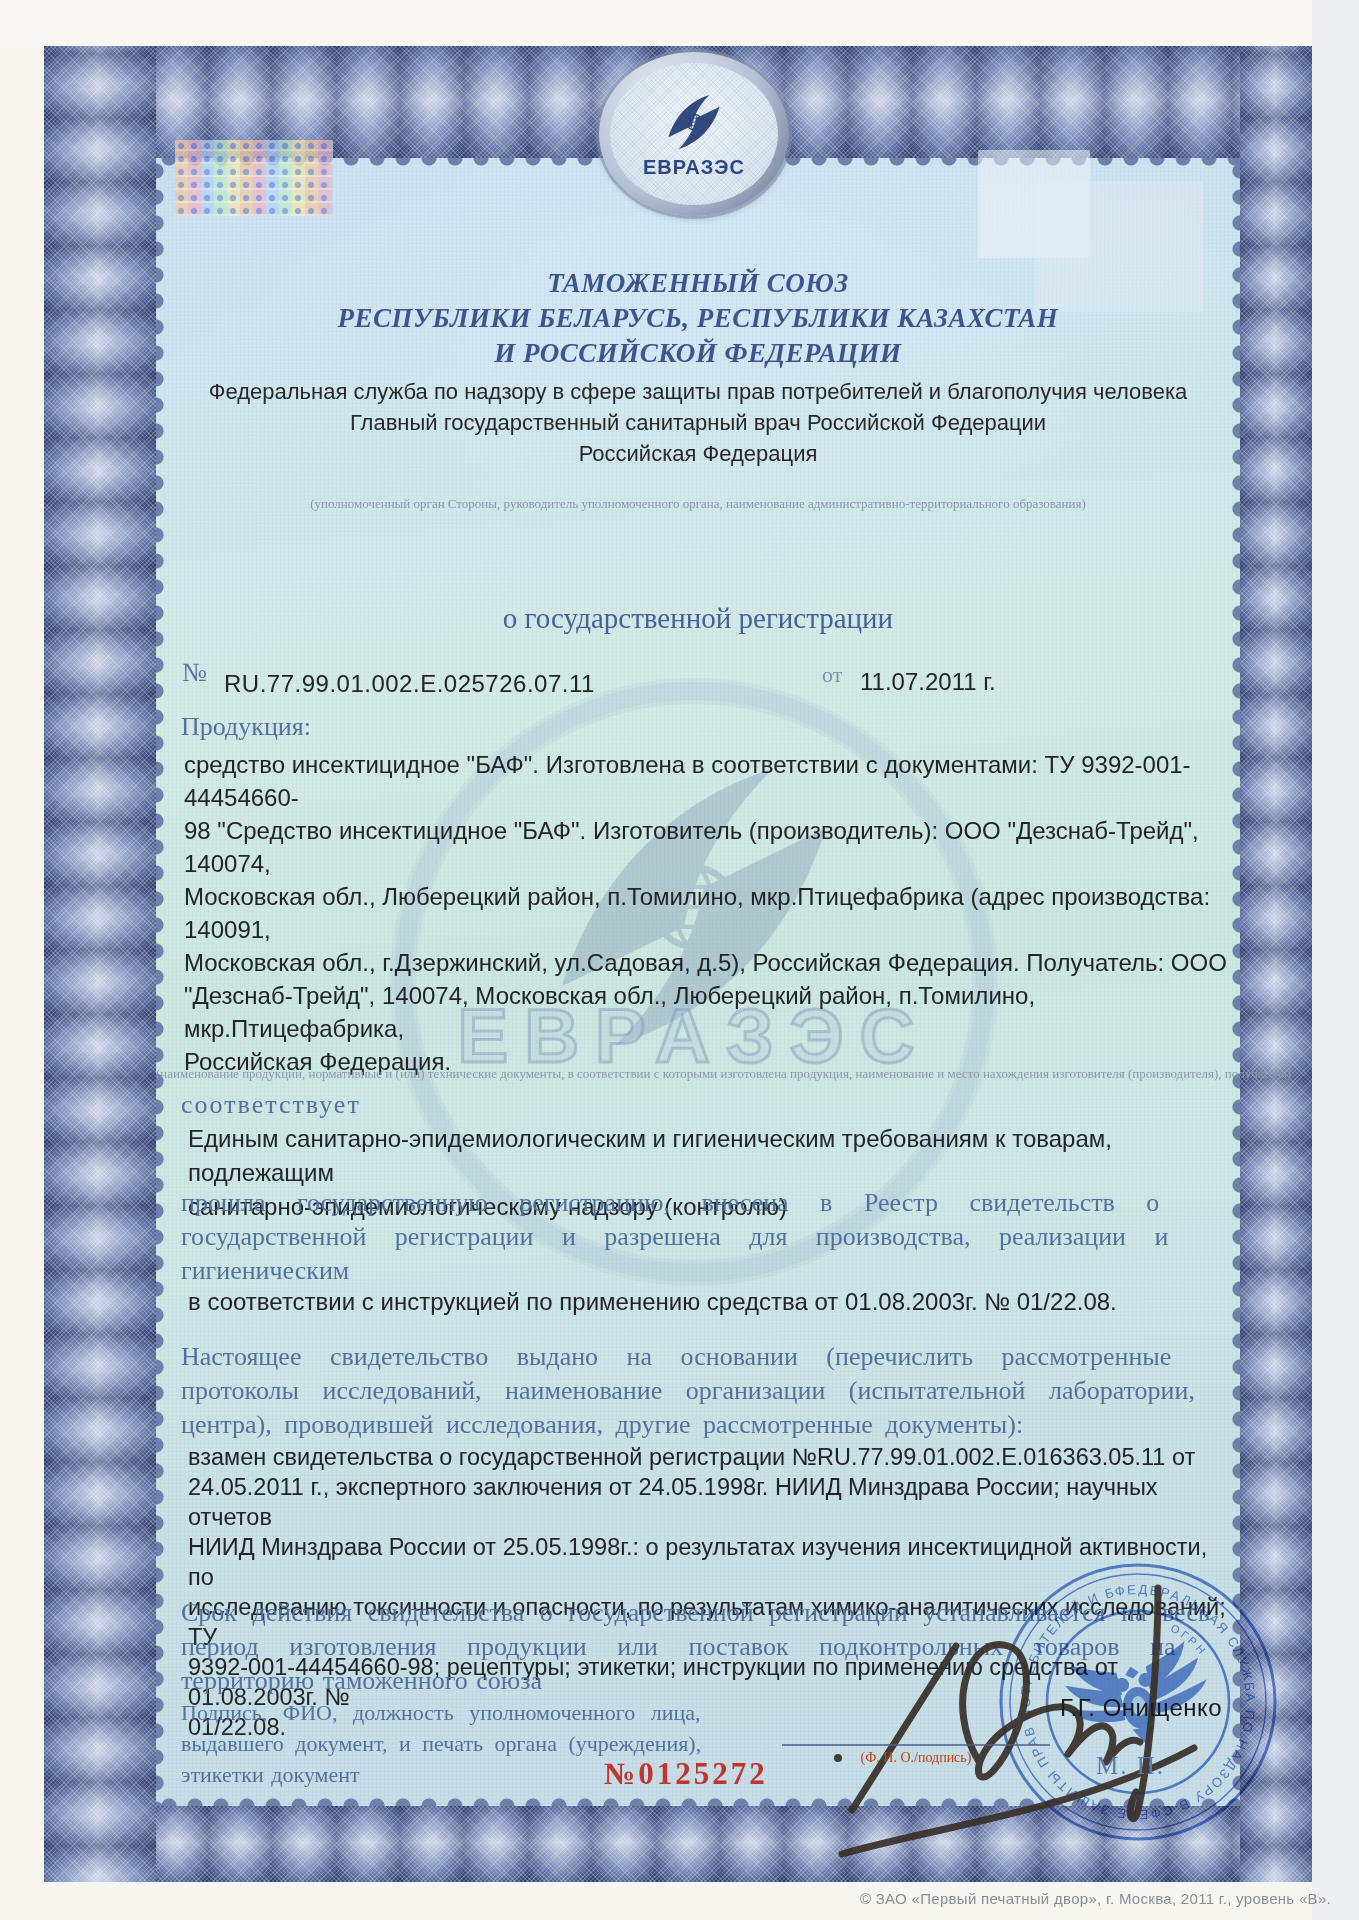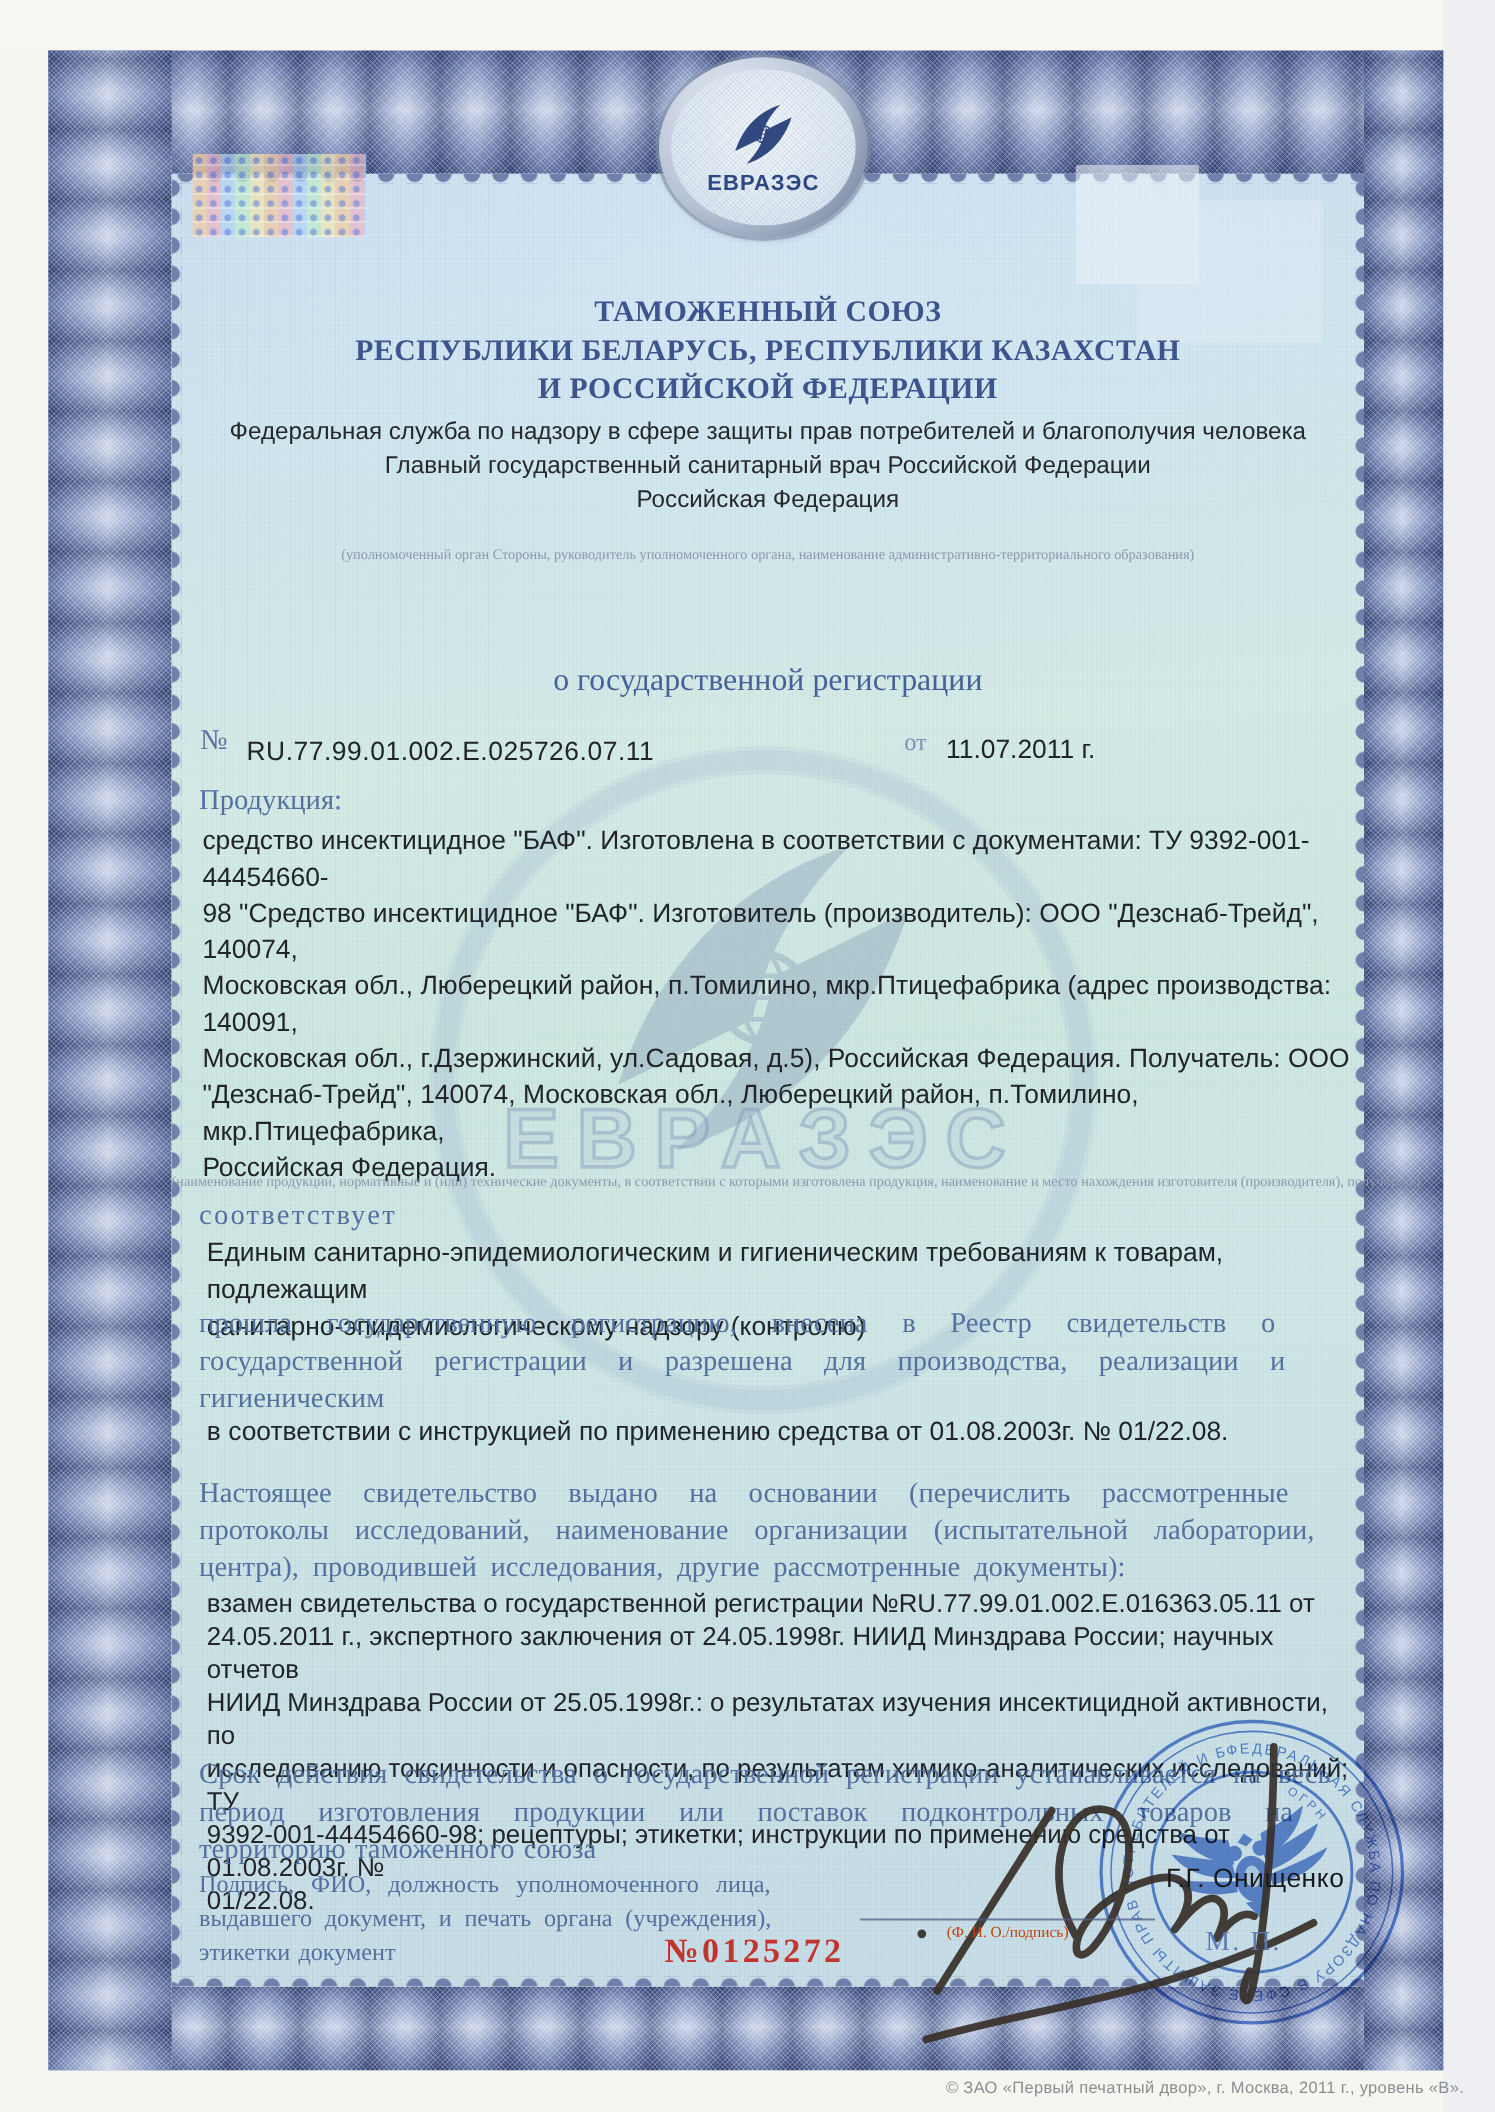--- a/index.html
+++ b/index.html
@@ -77,21 +77,21 @@
   .wm-text{position:absolute;left:-90px;width:780px;top:310px;text-align:center;
      font-family:"Liberation Sans",sans-serif;font-weight:bold;font-size:76px;letter-spacing:16px;
      color:rgba(175,192,214,.22);-webkit-text-stroke:3px rgba(125,150,185,.45);}
 
   
   .t{position:absolute;white-space:nowrap;}
   .center{left:156px;width:1084px;text-align:center;}
   .serif{font-family:"Liberation Serif",serif;}
   .sans{font-family:"Liberation Sans",sans-serif;}
   .pre{white-space:pre-line;}
-  .union{font-weight:bold;font-size:27px;color:#3d548c;letter-spacing:.5px;}
+  .union{font-weight:bold;font-size:27px;color:#3d548c;letter-spacing:.5px;font-style:italic;}
   .auth{font-size:22px;color:#26282b;}
   .note{font-size:13px;color:#8d97ad;}
   .blue{color:#53709f;}
   .black{color:#212428;}
   .body24{font-size:24px;line-height:33px;}
   .blue26{font-size:26px;}
   .ws25{word-spacing:25px;} .ws22{word-spacing:22px;} .ws17{word-spacing:17px;}
   .ws9{word-spacing:9px;} .ws24{word-spacing:24px;} .ws6{word-spacing:6px;}
   .ws10{word-spacing:10px;} .ws2{word-spacing:2px;}
 

